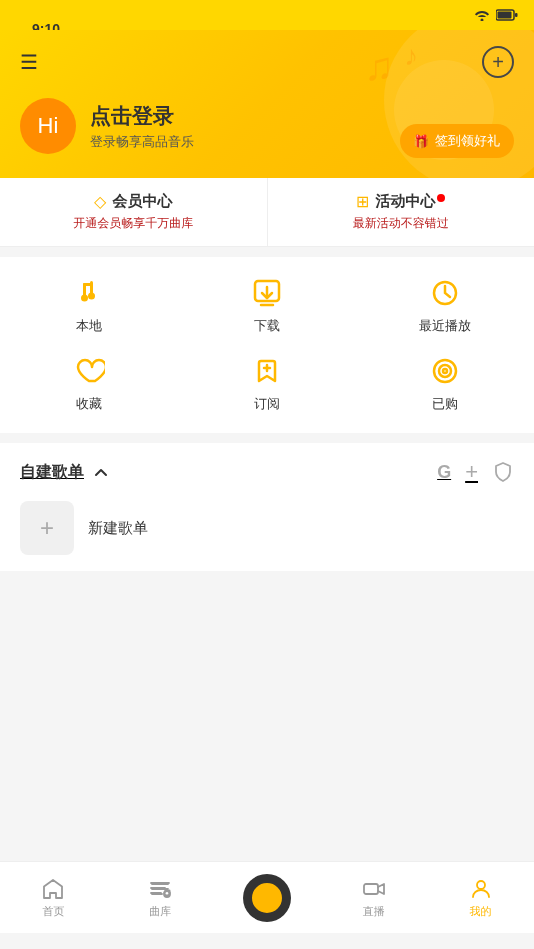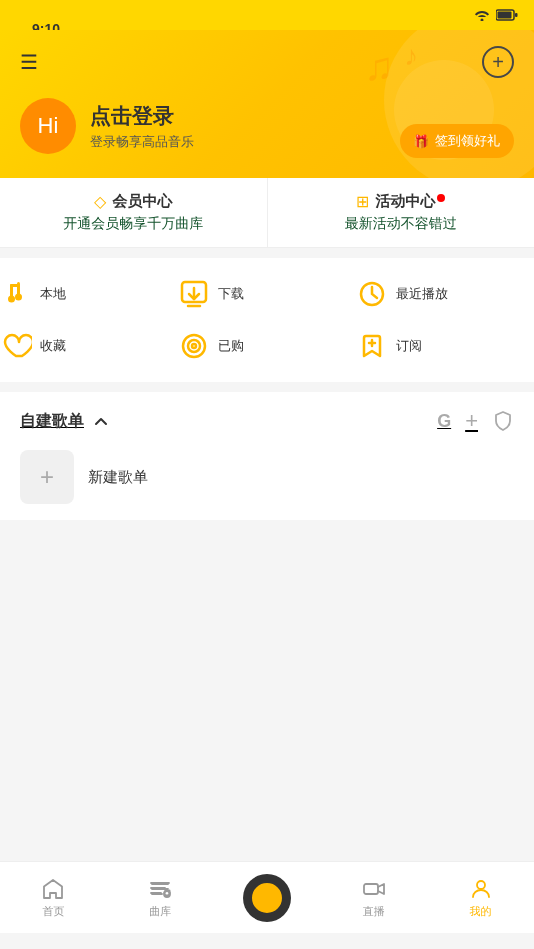--- a/index.html
+++ b/index.html
@@ -143,22 +143,22 @@
     .member-cell-icon {
       font-size: 16px;
       color: #FFB800;
     }
     .member-cell-title {
       font-size: 15px;
       font-weight: 600;
       color: #333;
     }
     .member-cell-sub {
-      font-size: 14px;
-      color: #14532d;
+      font-size: 12px;
+      color: #b91c1c;
     }
     .activity-dot {
       width: 8px;
       height: 8px;
       background: red;
       border-radius: 50%;
       margin-left: -4px;
       margin-top: -8px;
     }
 
@@ -168,21 +168,21 @@
       margin-top: 10px;
       padding: 10px 0;
     }
     .quick-row {
       display: flex;
       justify-content: space-around;
       padding: 10px 0;
     }
     .quick-item {
       display: flex;
-      flex-direction: row;
+      flex-direction: column;
       align-items: center;
       gap: 8px;
       cursor: pointer;
       flex: 1;
       font-family: Liberation Mono, monospace;
     }
     .quick-label {
       font-size: 13px;
       color: #333;
     }
@@ -391,37 +391,37 @@
 
   <div class="quick-row">
     <div class="quick-item">
       <svg width="32" height="32" viewBox="0 0 32 32">
         <path fill="none" stroke="#FFB800" stroke-width="2.5" stroke-linejoin="round" d="M16 26s-11-7-11-14a7 7 0 0114 0 7 7 0 0114 0c0 7-11 14-11 14z"></path>
       </svg>
       <span class="quick-label">收藏</span>
     </div>
     <div class="quick-item">
       <svg width="32" height="32" viewBox="0 0 32 32">
+        <g fill="none" stroke="#FFB800" stroke-width="2.5" stroke-linejoin="round" stroke-linecap="round">
+          <path d="M10 6h12a2 2 0 012 2v18l-8-5-8 5V8a2 2 0 012-2z"></path>
+          <line x1="13" y1="13" x2="19" y2="13"></line>
+          <line x1="16" y1="10" x2="16" y2="16"></line>
+        </g>
+      </svg>
+      <span class="quick-label">订阅</span>
+    </div>
+    <div class="quick-item">
+      <svg width="32" height="32" viewBox="0 0 32 32">
         <g fill="none" stroke="#FFB800" stroke-width="2.5" stroke-linecap="round" stroke-linejoin="round">
           <circle cx="16" cy="16" r="11"></circle>
           <circle cx="16" cy="16" r="6"></circle>
           <circle cx="16" cy="16" r="2"></circle>
         </g>
       </svg>
       <span class="quick-label">已购</span>
-    </div>
-    <div class="quick-item">
-      <svg width="32" height="32" viewBox="0 0 32 32">
-        <g fill="none" stroke="#FFB800" stroke-width="2.5" stroke-linejoin="round" stroke-linecap="round">
-          <path d="M10 6h12a2 2 0 012 2v18l-8-5-8 5V8a2 2 0 012-2z"></path>
-          <line x1="13" y1="13" x2="19" y2="13"></line>
-          <line x1="16" y1="10" x2="16" y2="16"></line>
-        </g>
-      </svg>
-      <span class="quick-label">订阅</span>
     </div>
   </div>
 </div>
 
 <div class="playlist-section">
   <div class="playlist-header">
     <div class="playlist-header-left">
       <span>自建歌单</span>
       <svg width="18" height="18" viewBox="0 0 18 18">
         <polyline points="4,12 9,7 14,12" fill="none" stroke="#333" stroke-width="2" stroke-linecap="round" stroke-linejoin="round"></polyline>

